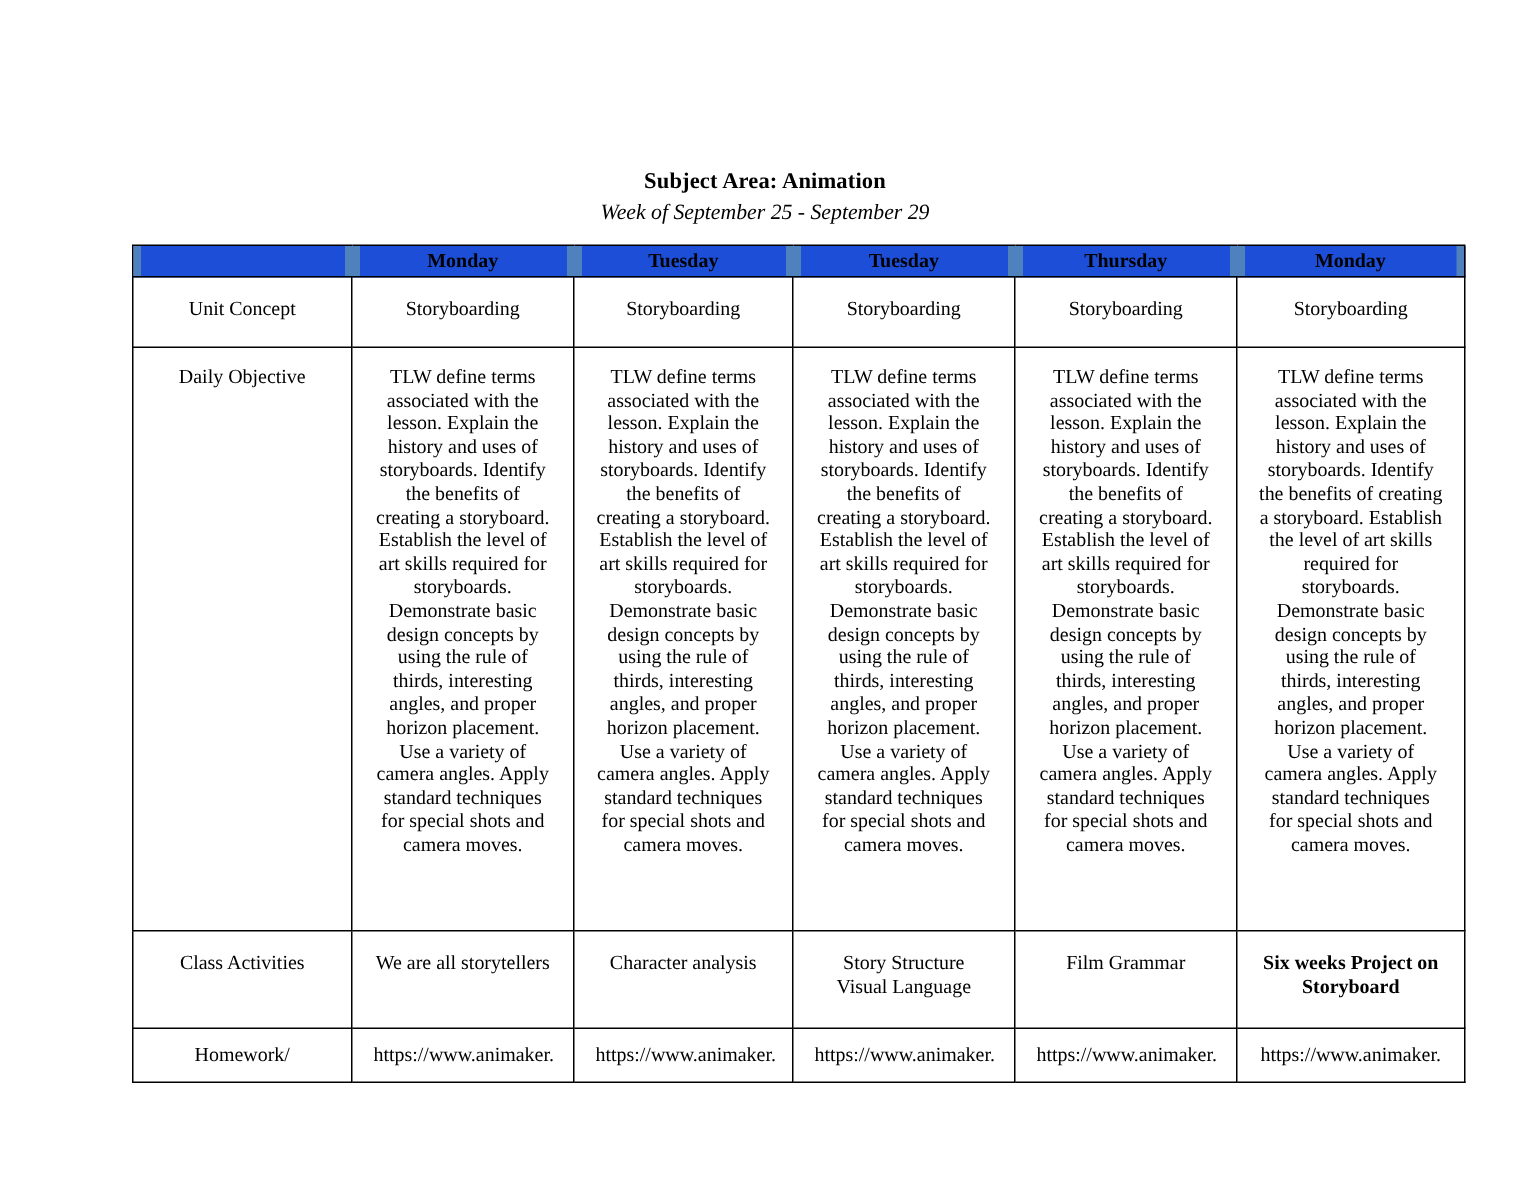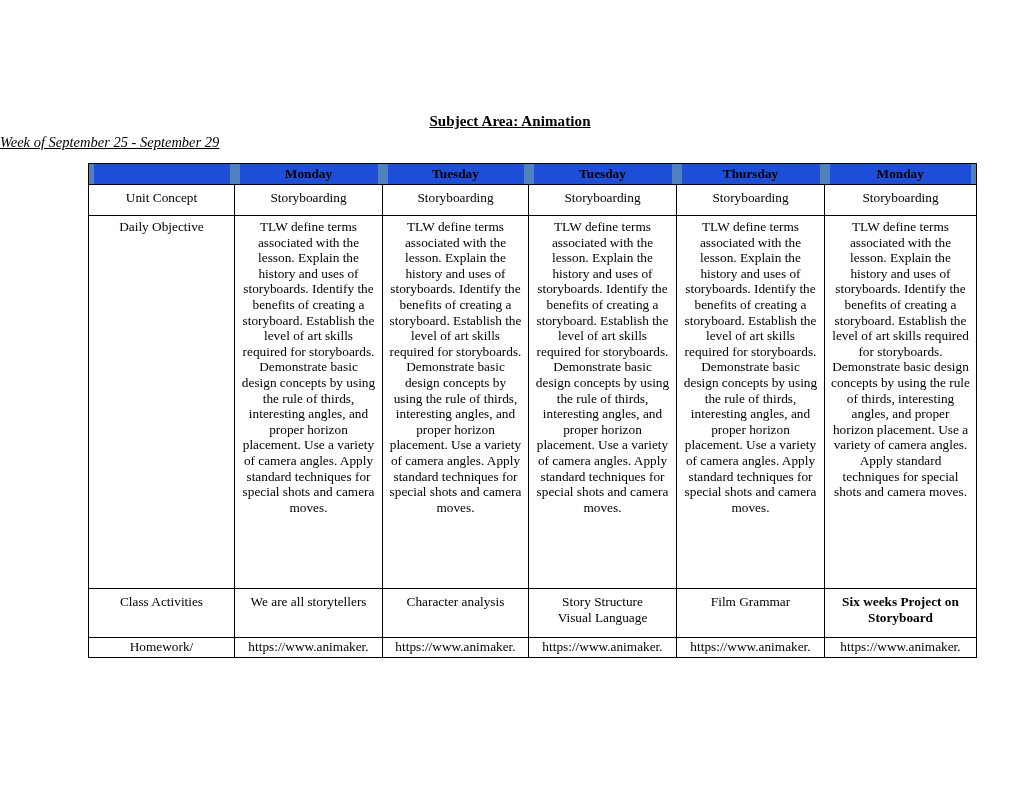--- a/index.html
+++ b/index.html
@@ -11,32 +11,32 @@
     width: 1020px;
     height: 788px;
     font-family: "Liberation Serif", "DejaVu Serif", serif;
     color: #000000;
     overflow: hidden;
   }
   .page {
     position: relative;
     width: 1020px;
     height: 788px;
-    text-decoration: underline;
   }
   .doc-title {
     text-align: center;
     font-size: 15px;
     font-weight: bold;
     margin: 0;
     padding-top: 112px;
     line-height: 18px;
     letter-spacing: 0.1px;
   }
   .doc-subtitle {
+    text-align: center;
     font-size: 14.5px;
     font-style: italic;
     margin: 0;
     padding-top: 4px;
     line-height: 17px;
   }
 
   .table-wrap {
     position: absolute;
     left: 88px;
@@ -46,21 +46,21 @@
 
   table.plan {
     border-collapse: collapse;
     table-layout: fixed;
     width: 888px;
     border: 1.6px solid #000;
   }
   table.plan td {
     border: 1.3px solid #000;
     vertical-align: top;
-    padding: 0;
+    padding: 8px;
     font-size: 13.3px;
     line-height: 15.6px;
   }
 
   
   col.c0 { width: 146px; }
   col.c1 { width: 148px; }
   col.c2 { width: 146px; }
   col.c3 { width: 148px; }
   col.c4 { width: 148px; }

